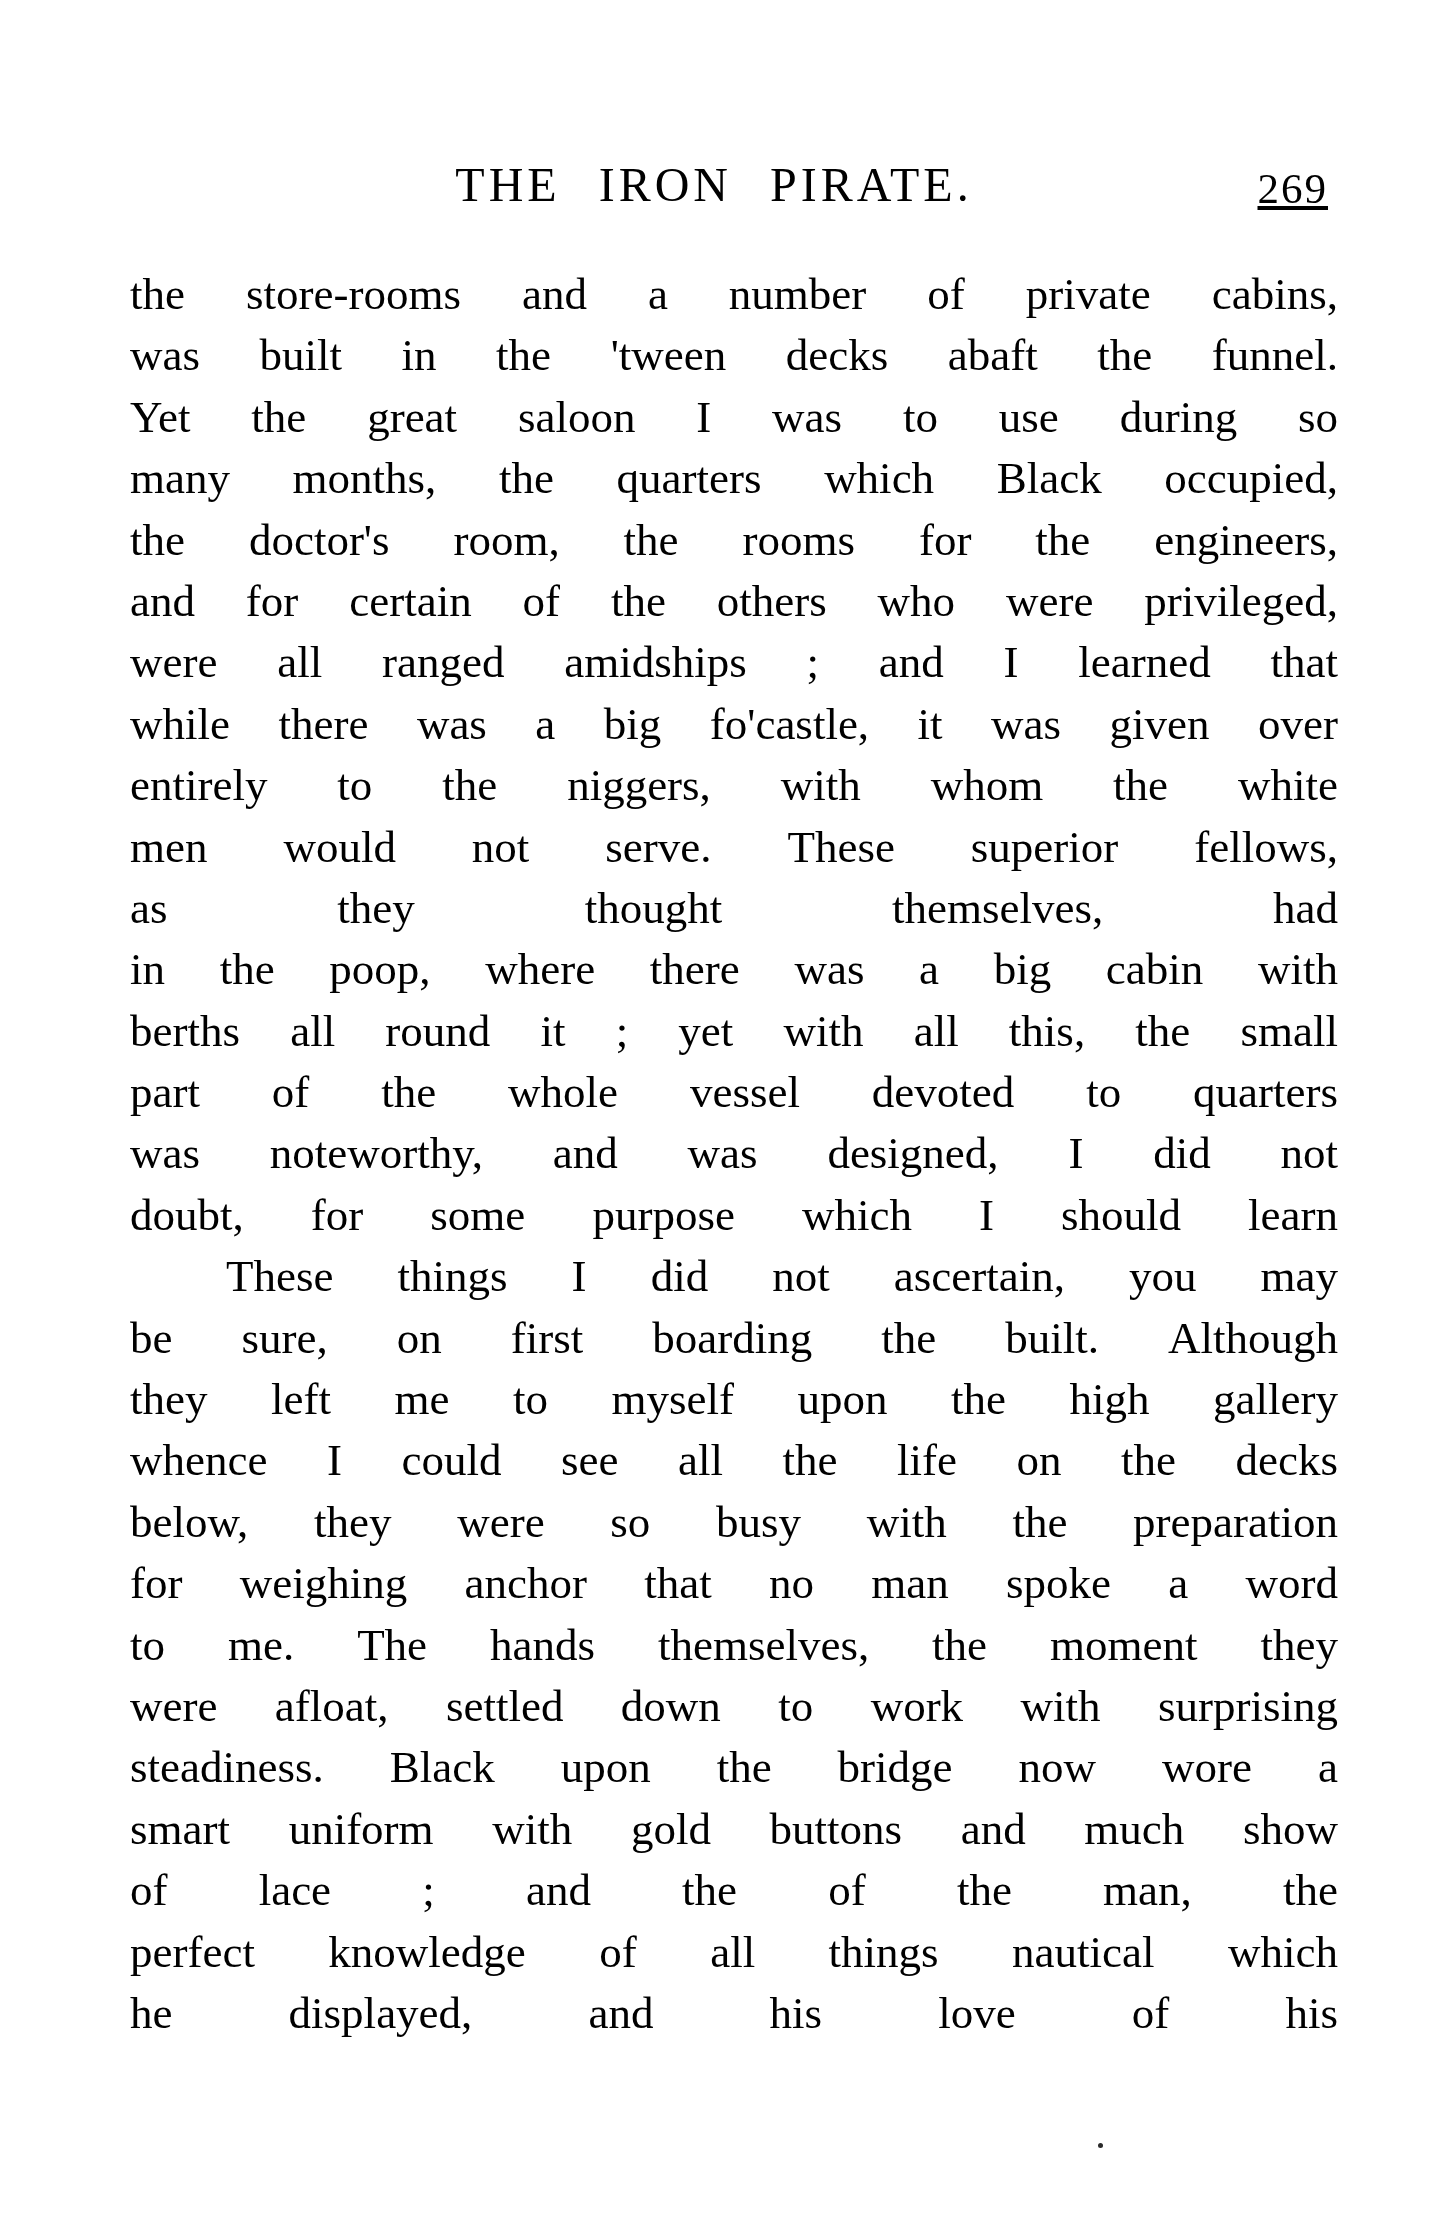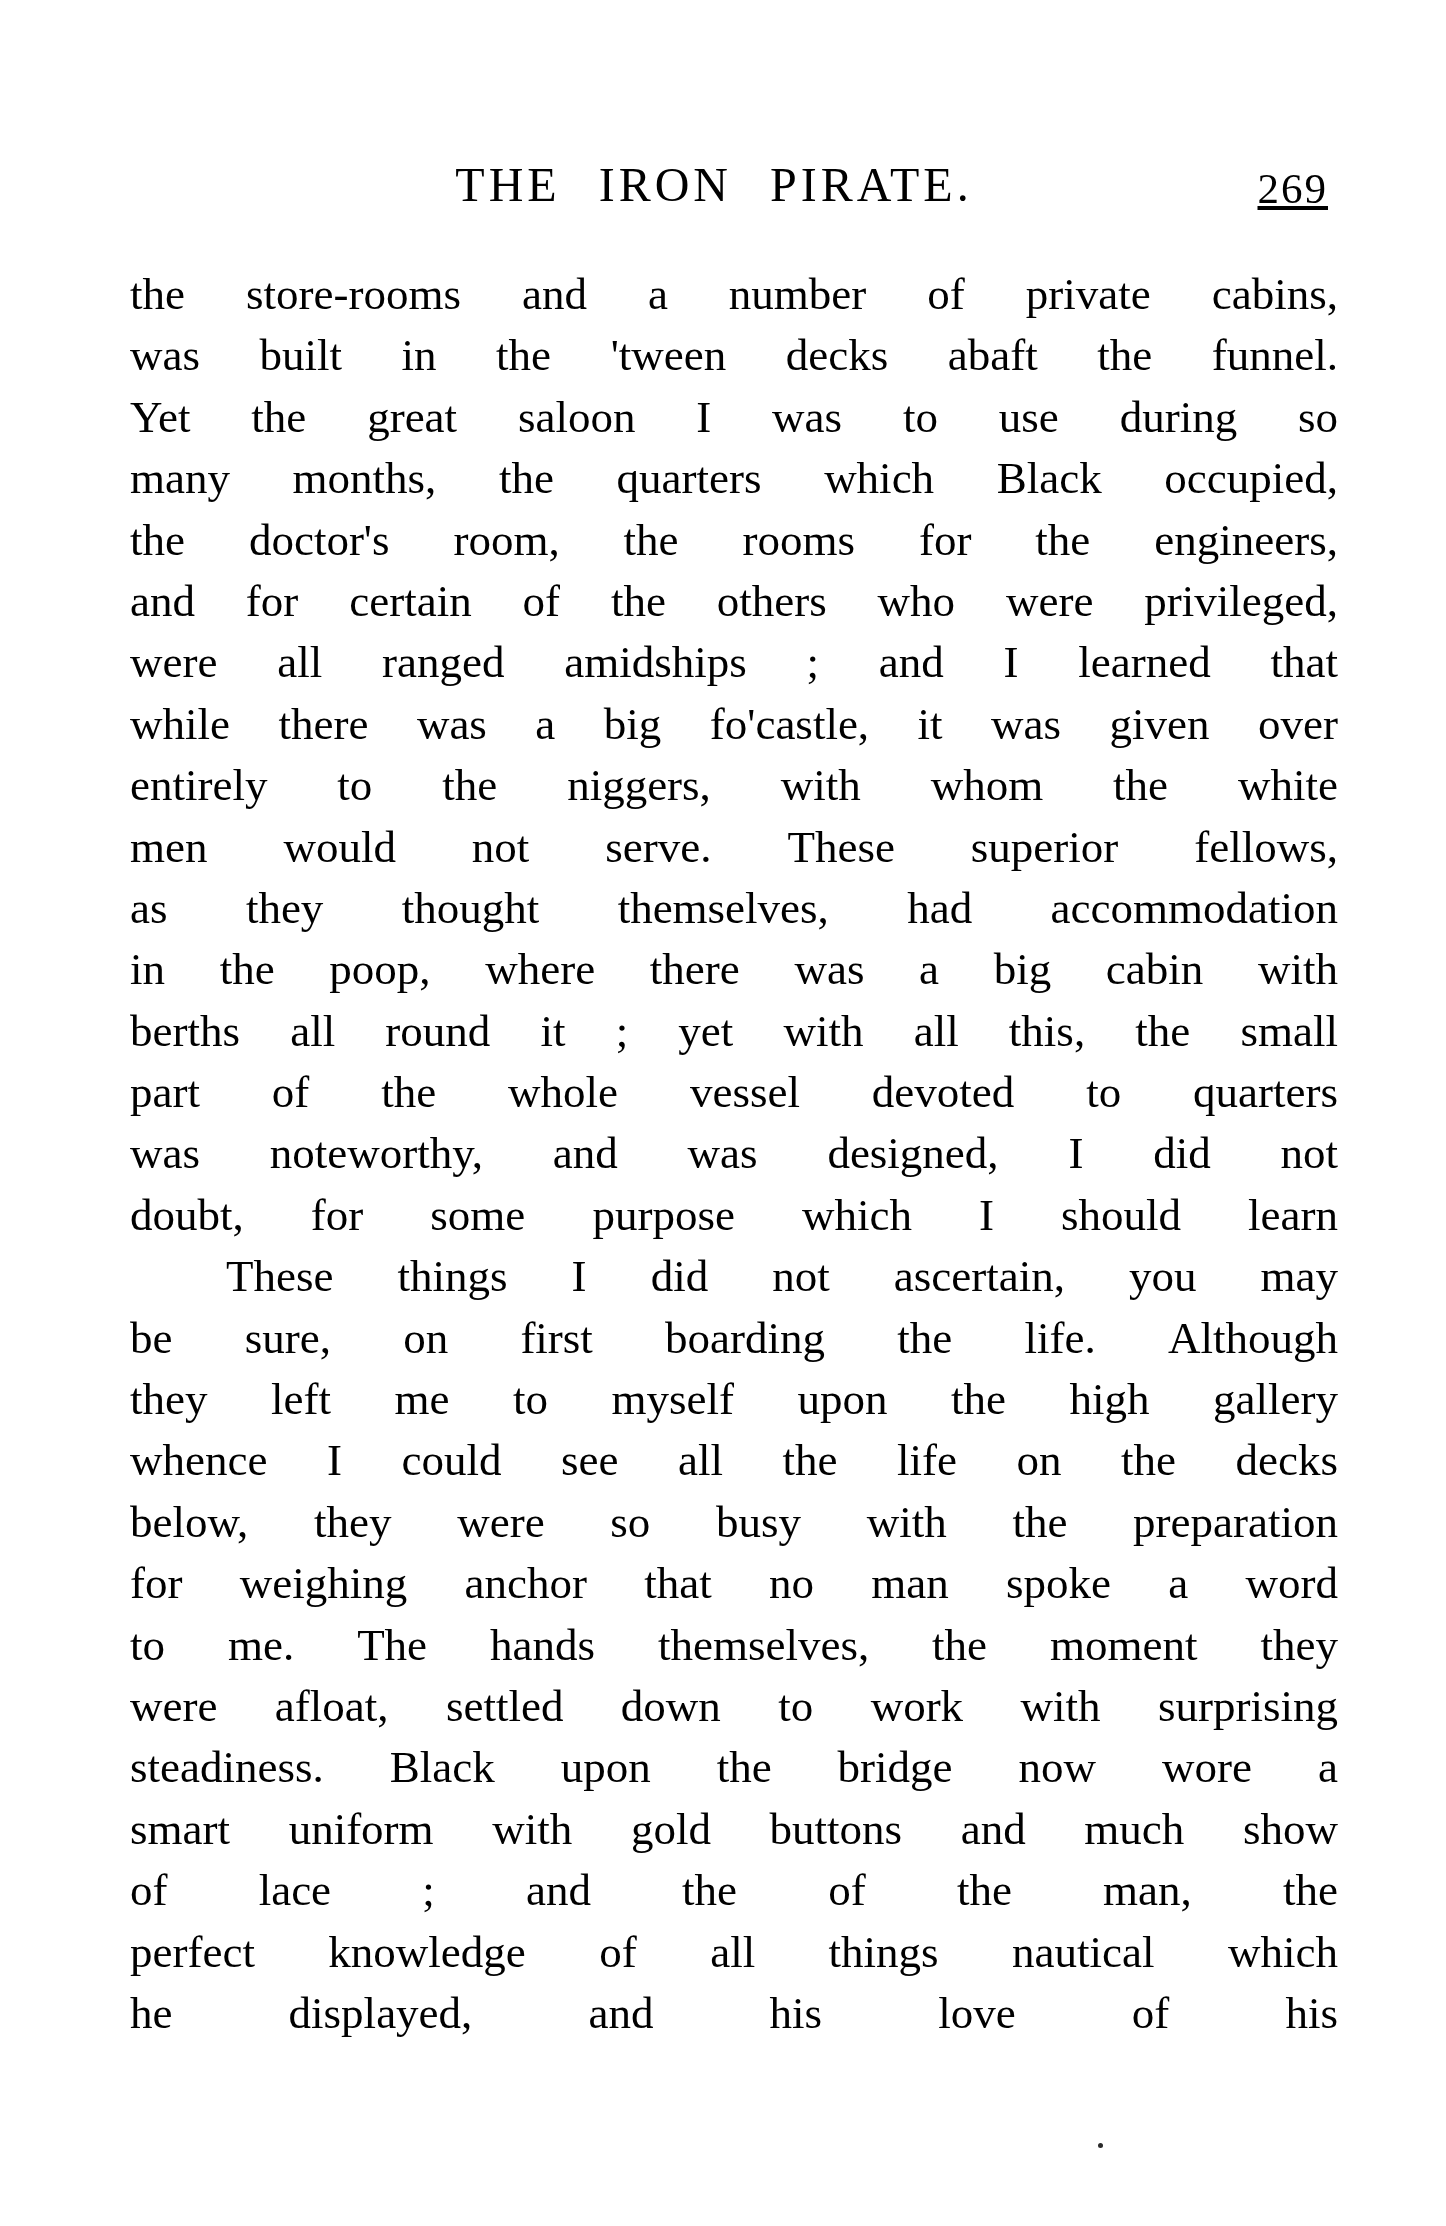--- a/index.html
+++ b/index.html
@@ -96,28 +96,28 @@
       <div class="line just"><span>the</span><span>store-rooms</span><span>and</span><span>a</span><span>number</span><span>of</span><span>private</span><span>cabins,</span></div>
       <div class="line just"><span>was</span><span>built</span><span>in</span><span>the</span><span>'tween</span><span>decks</span><span>abaft</span><span>the</span><span>funnel.</span></div>
       <div class="line just"><span>Yet</span><span>the</span><span>great</span><span>saloon</span><span>I</span><span>was</span><span>to</span><span>use</span><span>during</span><span>so</span></div>
       <div class="line just"><span>many</span><span>months,</span><span>the</span><span>quarters</span><span>which</span><span>Black</span><span>occupied,</span></div>
       <div class="line just"><span>the</span><span>doctor's</span><span>room,</span><span>the</span><span>rooms</span><span>for</span><span>the</span><span>engineers,</span></div>
       <div class="line just"><span>and</span><span>for</span><span>certain</span><span>of</span><span>the</span><span>others</span><span>who</span><span>were</span><span>privileged,</span></div>
       <div class="line just"><span>were</span><span>all</span><span>ranged</span><span>amidships</span><span>;</span><span>and</span><span>I</span><span>learned</span><span>that</span></div>
       <div class="line just"><span>while</span><span>there</span><span>was</span><span>a</span><span>big</span><span>fo'castle,</span><span>it</span><span>was</span><span>given</span><span>over</span></div>
       <div class="line just"><span>entirely</span><span>to</span><span>the</span><span>niggers,</span><span>with</span><span>whom</span><span>the</span><span>white</span></div>
       <div class="line just"><span>men</span><span>would</span><span>not</span><span>serve.</span><span>These</span><span>superior</span><span>fellows,</span></div>
-      <div class="line just"><span>as</span><span>they</span><span>thought</span><span>themselves,</span><span>had</span><span>accommodation</span></div>
+      <div class="line just"><span>as</span><span>they</span><span>thought</span><span>themselves,</span><span>had</span></div>
       <div class="line just"><span>in</span><span>the</span><span>poop,</span><span>where</span><span>there</span><span>was</span><span>a</span><span>big</span><span>cabin</span><span>with</span></div>
       <div class="line just"><span>berths</span><span>all</span><span>round</span><span>it</span><span>;</span><span>yet</span><span>with</span><span>all</span><span>this,</span><span>the</span><span>small</span></div>
       <div class="line just"><span>part</span><span>of</span><span>the</span><span>whole</span><span>vessel</span><span>devoted</span><span>to</span><span>quarters</span></div>
       <div class="line just"><span>was</span><span>noteworthy,</span><span>and</span><span>was</span><span>designed,</span><span>I</span><span>did</span><span>not</span></div>
       <div class="line just"><span>doubt,</span><span>for</span><span>some</span><span>purpose</span><span>which</span><span>I</span><span>should</span><span>learn</span></div>
       <div class="line just indent"><span>These</span><span>things</span><span>I</span><span>did</span><span>not</span><span>ascertain,</span><span>you</span><span>may</span></div>
-      <div class="line just"><span>be</span><span>sure,</span><span>on</span><span>first</span><span>boarding</span><span>the</span><span>life.</span><span>Although</span></div>
+      <div class="line just"><span>be</span><span>sure,</span><span>on</span><span>first</span><span>boarding</span><span>the</span><span>built.</span><span>Although</span></div>
       <div class="line just"><span>they</span><span>left</span><span>me</span><span>to</span><span>myself</span><span>upon</span><span>the</span><span>high</span><span>gallery</span></div>
       <div class="line just"><span>whence</span><span>I</span><span>could</span><span>see</span><span>all</span><span>the</span><span>life</span><span>on</span><span>the</span><span>decks</span></div>
       <div class="line just"><span>below,</span><span>they</span><span>were</span><span>so</span><span>busy</span><span>with</span><span>the</span><span>preparation</span></div>
       <div class="line just"><span>for</span><span>weighing</span><span>anchor</span><span>that</span><span>no</span><span>man</span><span>spoke</span><span>a</span><span>word</span></div>
       <div class="line just"><span>to</span><span>me.</span><span>The</span><span>hands</span><span>themselves,</span><span>the</span><span>moment</span><span>they</span></div>
       <div class="line just"><span>were</span><span>afloat,</span><span>settled</span><span>down</span><span>to</span><span>work</span><span>with</span><span>surprising</span></div>
       <div class="line just"><span>steadiness.</span><span>Black</span><span>upon</span><span>the</span><span>bridge</span><span>now</span><span>wore</span><span>a</span></div>
       <div class="line just"><span>smart</span><span>uniform</span><span>with</span><span>gold</span><span>buttons</span><span>and</span><span>much</span><span>show</span></div>
       <div class="line just"><span>of</span><span>lace</span><span>;</span><span>and</span><span>the</span><span>of</span><span>the</span><span>man,</span><span>the</span></div>
       <div class="line just"><span>perfect</span><span>knowledge</span><span>of</span><span>all</span><span>things</span><span>nautical</span><span>which</span></div>

